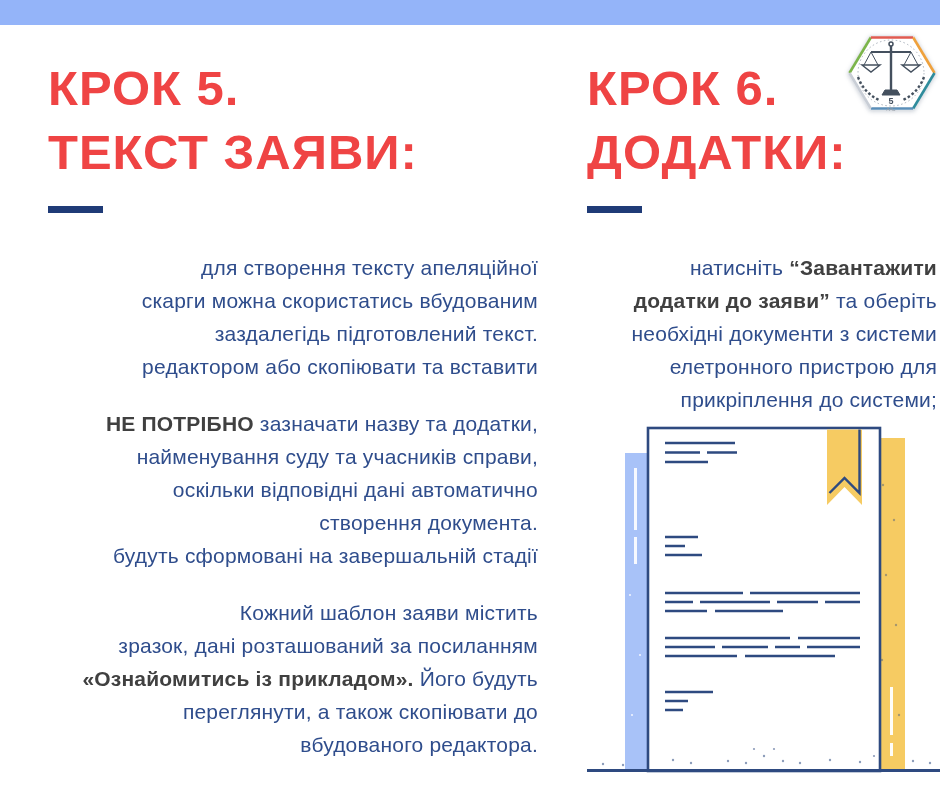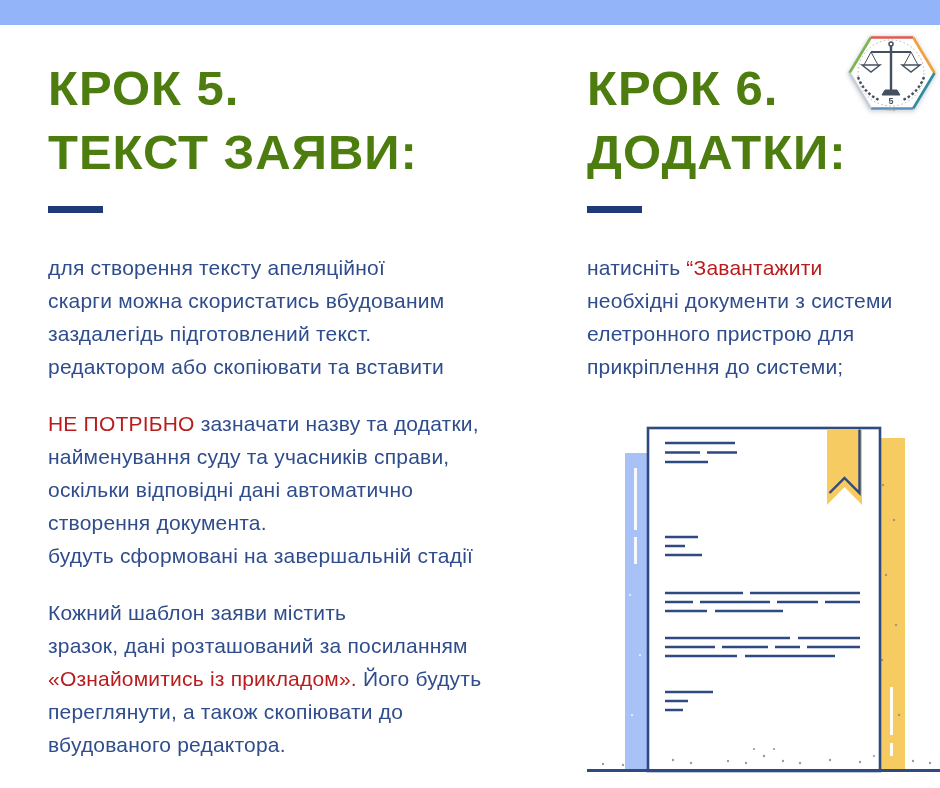--- a/index.html
+++ b/index.html
@@ -6,29 +6,29 @@
   .page{
     position:relative;width:940px;height:788px;background:#ffffff;
     overflow:hidden;margin:0 auto;
     font-family:"Liberation Sans","DejaVu Sans",sans-serif;
   }
   .top-bar{position:absolute;left:0;top:0;width:940px;height:25px;background:#94B4F9;}
   .col{position:absolute;top:56px;}
   .col-left{left:48px;width:490px;}
   .col-right{left:587px;width:350px;}
   .heading{
-    color:#4d7c0f;font-weight:700;font-size:49px;line-height:64px;
+    color:#ef4444;font-weight:700;font-size:49px;line-height:64px;
     letter-spacing:1px;
   }
   .dash{width:55px;height:7px;background:#1F3B77;margin-top:22px;}
-  .body-text{margin-top:38px;color:#2F4D8C;font-size:21px;line-height:33px;letter-spacing:.2px;}
+  .body-text{margin-top:38px;color:#2F4D8C;font-size:21px;line-height:33px;letter-spacing:.2px;text-align:right;}
   .para{margin:0 0 24px 0;}
   .para:last-child{margin-bottom:0;}
   .line{white-space:nowrap;}
-  .b{font-weight:400;color:#b91c1c;}
+  .b{font-weight:700;color:#404040;}
   .logo{position:absolute;left:845px;top:27px;width:92px;height:92px;}
   .logo svg{filter:drop-shadow(0 1px 2px rgba(40,60,90,.25));}
   .illustration{position:absolute;left:578px;top:425px;width:362px;height:363px;}
 </style>
 </head>
 <body>
 
 <div class="page">
 
   <div class="top-bar"></div>
@@ -65,20 +65,21 @@
 
   <div class="col col-right">
     <div class="heading">
       <div>КРОК 6.</div>
       <div>ДОДАТКИ:</div>
     </div>
     <div class="dash"></div>
     <div class="body-text">
         <div class="para">
           <div class="line"><span>натисніть </span><span class="b">“Завантажити</span></div>
+          <div class="line"><span class="b">додатки до заяви”</span><span> та оберіть</span></div>
           <div class="line"><span>необхідні документи з системи</span></div>
           <div class="line"><span>елетронного пристрою для</span></div>
           <div class="line"><span>прикріплення до системи;</span></div>
         </div>
       </div>
   </div>
 
   <div class="logo">
     <svg width="92" height="92" viewBox="0 0 92 92">
       <polygon points="3,46 25,9 69,9 91,46 69,83 25,83" fill="#ffffff" stroke="#e2e5ea" stroke-width="1"></polygon>

